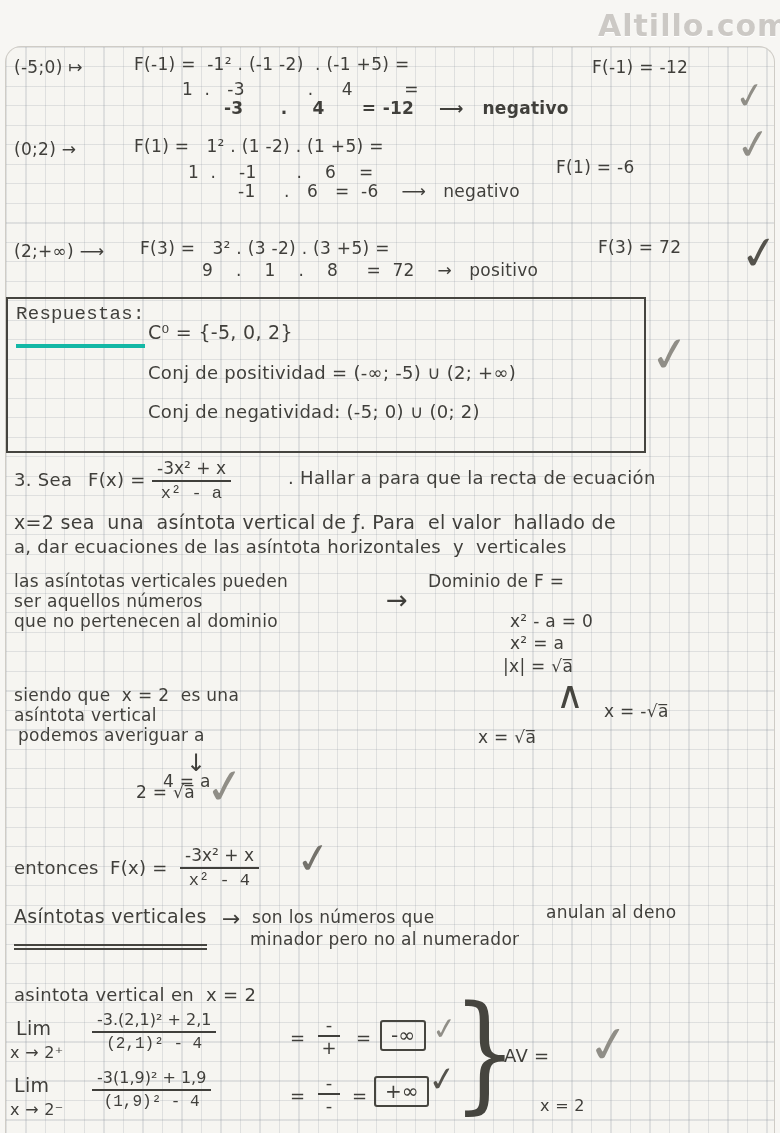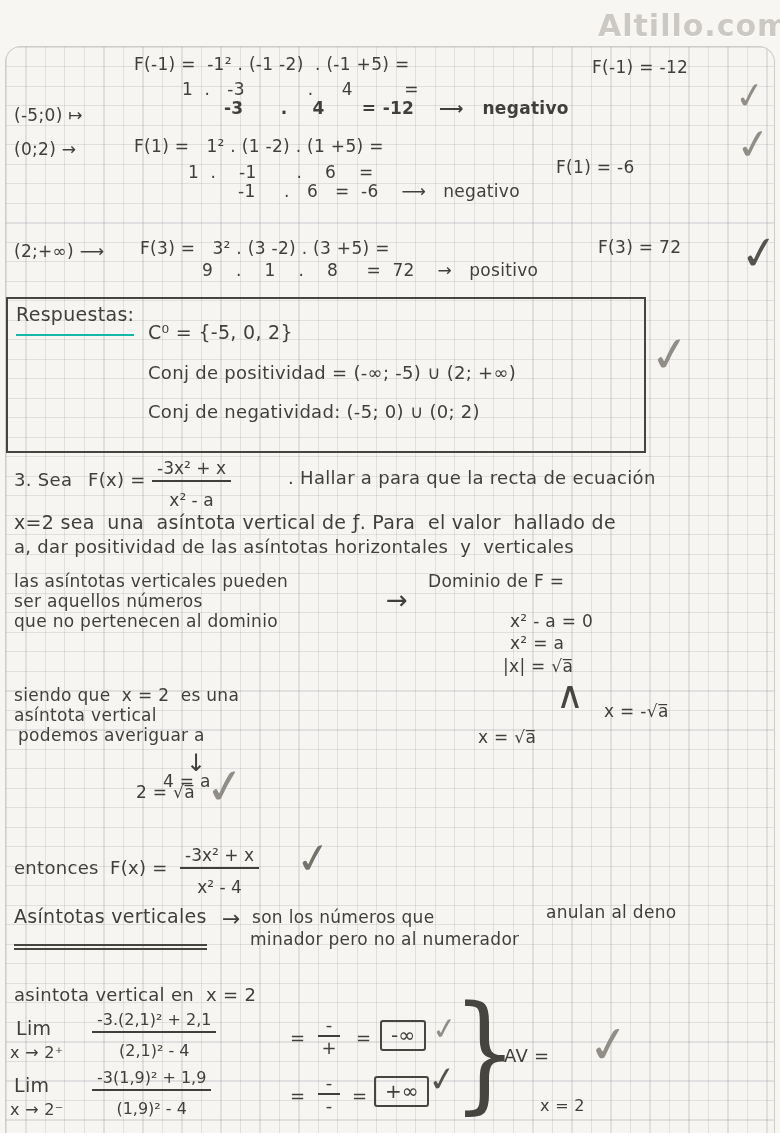--- a/index.html
+++ b/index.html
@@ -24,51 +24,51 @@
     border-radius:16px 16px 0 0;
   }
   .hw{position:absolute;white-space:pre;letter-spacing:0.3px;line-height:1.15;}
   .watermark{
     position:absolute;left:598px;top:8px;
     font-size:30px;font-weight:bold;letter-spacing:1px;
     color:#ccc9c5;text-shadow:0 1px 0 #ffffff;
   }
   .frac{position:absolute;display:inline-flex;flex-direction:column;align-items:center;white-space:pre;}
   .frac .fnum{border-bottom:2px solid #403f3b;padding:0 5px 2px;}
-  .frac .fden{padding-top:8px;}
+  .frac .fden{padding-top:2px;font-family:Liberation Mono, monospace;}
   .sgnfrac{position:absolute;display:inline-flex;flex-direction:column;align-items:center;width:26px;font-size:18px;}
   .sgnfrac .fnum{border-bottom:2px solid #403f3b;padding:0 8px 0;}
   .sgnfrac .fden{padding-top:0;}
   .boxed{
     position:absolute;border:2px solid #46453f;border-radius:3px;
     padding:1px 9px 2px;font-size:20px;white-space:pre;
   }
   .check{position:absolute;color:#908e87;transform:rotate(-8deg);line-height:1;}
   .check-dark{color:#55534d;}
   .answers-box{position:absolute;left:6px;top:297px;width:636px;height:152px;border:2px solid #45443f;}
-  .underline1{border-bottom:2px solid #14b8a6;padding-bottom:8px;}
+  .underline1{border-bottom:4px solid #14b8a6;padding-bottom:18px;font-family:Liberation Mono, monospace;}
   .underline2{border-bottom:6px double #45443f;padding-bottom:16px;}
   .brace{
     position:absolute;font-family:"DejaVu Serif", serif;
     font-size:128px;font-weight:400;color:#46453f;
     transform:scaleX(0.8);line-height:1;
   }
   .wedge{position:absolute;font-size:38px;color:#46453f;line-height:1;}
   .arrow{position:absolute;white-space:pre;}
 </style>
 </head>
 <body>
 
 <div class="page">
 
   <div class="paper"></div>
 
   <div class="watermark">Altillo.com</div>
 
-  <span class="hw" style="left:14px;top:58px;margin-top:48px;">(-5;0) ↦</span>
+  <span class="hw" style="left:14px;top:58px;">(-5;0) ↦</span>
   <span class="hw" style="left:134px;top:55px;">F(-1) =  -1² . (-1 -2)  . (-1 +5) =</span>
   <span class="hw" style="left:592px;top:58px;">F(-1) = -12</span>
   <span class="hw" style="left:182px;top:80px;">1  .   -3           .     4         =</span>
   <span class="hw" style="left:224px;top:99px;font-weight:bold;">-3      .    4      = -12    ⟶   negativo</span>
   <span class="check" style="left:735px;top:78px;font-size:36px;">✓</span>
 
   <span class="hw" style="left:14px;top:140px;">(0;2) →</span>
   <span class="hw" style="left:134px;top:137px;">F(1) =   1² . (1 -2) . (1 +5) =</span>
   <span class="hw" style="left:556px;top:158px;">F(1) = -6</span>
   <span class="hw" style="left:188px;top:163px;">1  .    -1       .    6    =</span>
@@ -89,21 +89,21 @@
   <span class="check" style="left:650px;top:330px;font-size:48px;">✓</span>
 
   <span class="hw" style="left:14px;top:470px;font-size:18px;">3. Sea</span>
   <span class="hw" style="left:88px;top:470px;font-size:18px;">F(x) =</span>
   <span class="frac" style="left:152px;top:458px;font-size:17px;">
     <span class="fnum">-3x² + x</span>
     <span class="fden">x² - a</span>
   </span>
   <span class="hw" style="left:288px;top:468px;font-size:18px;">. Hallar a para que la recta de ecuación</span>
   <span class="hw" style="left:14px;top:512px;font-size:19px;">x=2 sea  una  asíntota vertical de ƒ. Para  el valor  hallado de</span>
-  <span class="hw" style="left:14px;top:537px;font-size:18px;">a, dar positividad de las asíntotas horizontales  y  verticales</span>
+  <span class="hw" style="left:14px;top:537px;font-size:18px;">a, dar ecuaciones de las asíntota horizontales  y  verticales</span>
 
   <span class="hw" style="left:14px;top:572px;">las asíntotas verticales pueden</span>
   <span class="hw" style="left:14px;top:592px;">ser aquellos números</span>
   <span class="hw" style="left:14px;top:612px;">que no pertenecen al dominio</span>
   <span class="arrow hw" style="left:386px;top:586px;font-size:26px;">→</span>
   <span class="hw" style="left:428px;top:572px;">Dominio de F =</span>
   <span class="hw" style="left:510px;top:612px;">x² - a = 0</span>
   <span class="hw" style="left:510px;top:634px;">x² = a</span>
   <span class="hw" style="left:503px;top:657px;">|x| = √a̅</span>
 

